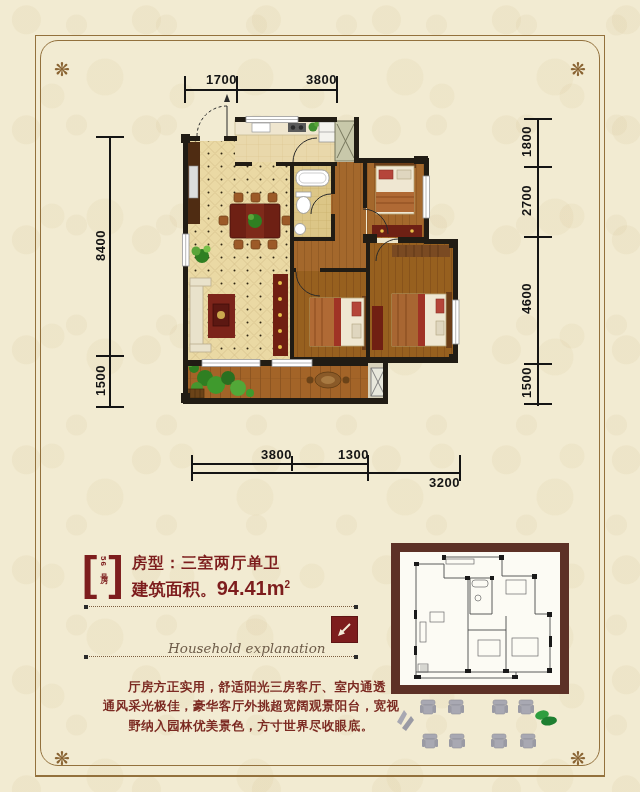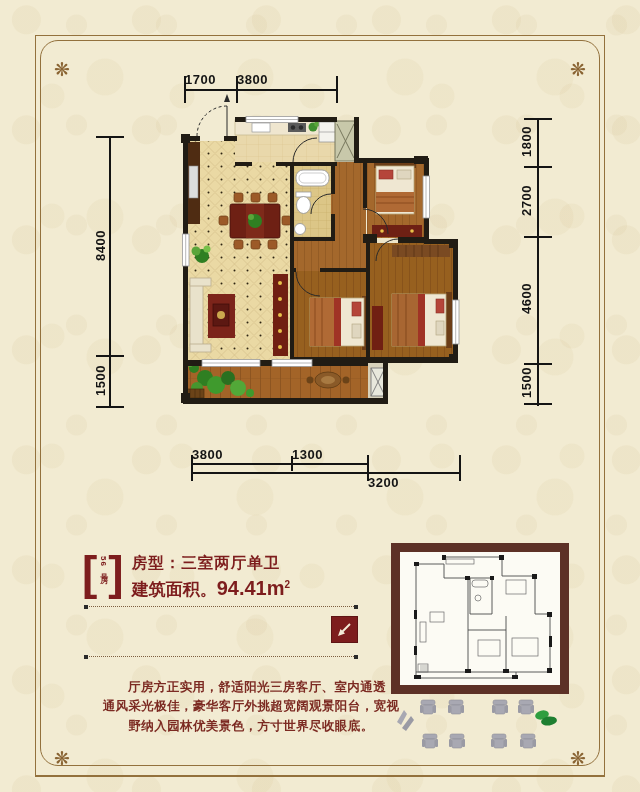--- a/index.html
+++ b/index.html
@@ -21,21 +21,21 @@
     border:1px solid #93713d;border-radius:18px;pointer-events:none;}
   .corner-orn{position:absolute;font-size:19px;color:#8a6433;line-height:1;}
   .orn-tl{left:54px;top:60px;} .orn-tr{right:54px;top:60px;}
   .orn-bl{left:54px;bottom:24px;} .orn-br{right:54px;bottom:24px;}
 
   
   .dim-line-h{position:absolute;height:0;border-top:2px solid #141414;}
   .dim-line-v{position:absolute;width:2px;background:#141414;}
   .tick-v{position:absolute;width:2px;background:#141414;}
   .tick-h{position:absolute;height:2px;background:#141414;}
-  .dim-label{position:absolute;font-size:13px;font-weight:bold;color:#141414;text-align:left;letter-spacing:.5px;}
+  .dim-label{position:absolute;font-size:13px;font-weight:bold;color:#141414;text-align:right;letter-spacing:.5px;}
   .vlabel{position:absolute;width:60px;text-align:center;font-size:13px;font-weight:bold;color:#141414;
     transform:rotate(-90deg);letter-spacing:.5px;}
 
   .plan-svg{position:absolute;left:150px;top:92px;}
 
   
   .disclaimer{position:absolute;left:88px;top:510px;width:254px;margin:0;
     font-family:"DejaVu Serif", serif;font-style:italic;font-size:10.5px;line-height:1.33;
     color:#8f4637;letter-spacing:.3px;}
   .title-row{position:absolute;left:82px;top:552px;display:flex;align-items:flex-start;color:#7d1d1d;}
@@ -326,20 +326,21 @@
     <span class="unit-right">
       <span class="room-type" style="display:block;">房型：三室两厅单卫</span>
       <span class="area-line" style="display:block;">
         <span class="area-prefix">建筑面积。</span><span class="area-value">94.41m</span><span class="area-sup">2</span>
       </span>
     </span>
   </div>
 
   <div class="dotted-div div1"></div>
 
+  <div class="design-heading-en">Household explanation</div>
   <div class="arrow-box">
     <svg width="25" height="25" viewBox="0 0 25 25">
       <path d="M18,7 L9,16" stroke="#f4ecd8" stroke-width="2" fill="none"></path>
       <polygon points="6,19 13,16.5 8.5,12" fill="#f4ecd8"></polygon>
     </svg>
   </div>
 
   <div class="dotted-div div2"></div>
 
   <p class="design-body">厅房方正实用，舒适阳光三房客厅、室内通透，通风采光极佳，豪华客厅外挑超宽阔观景阳台，宽视野纳入园林优美景色，方寸世界尽收眼底。</p>

